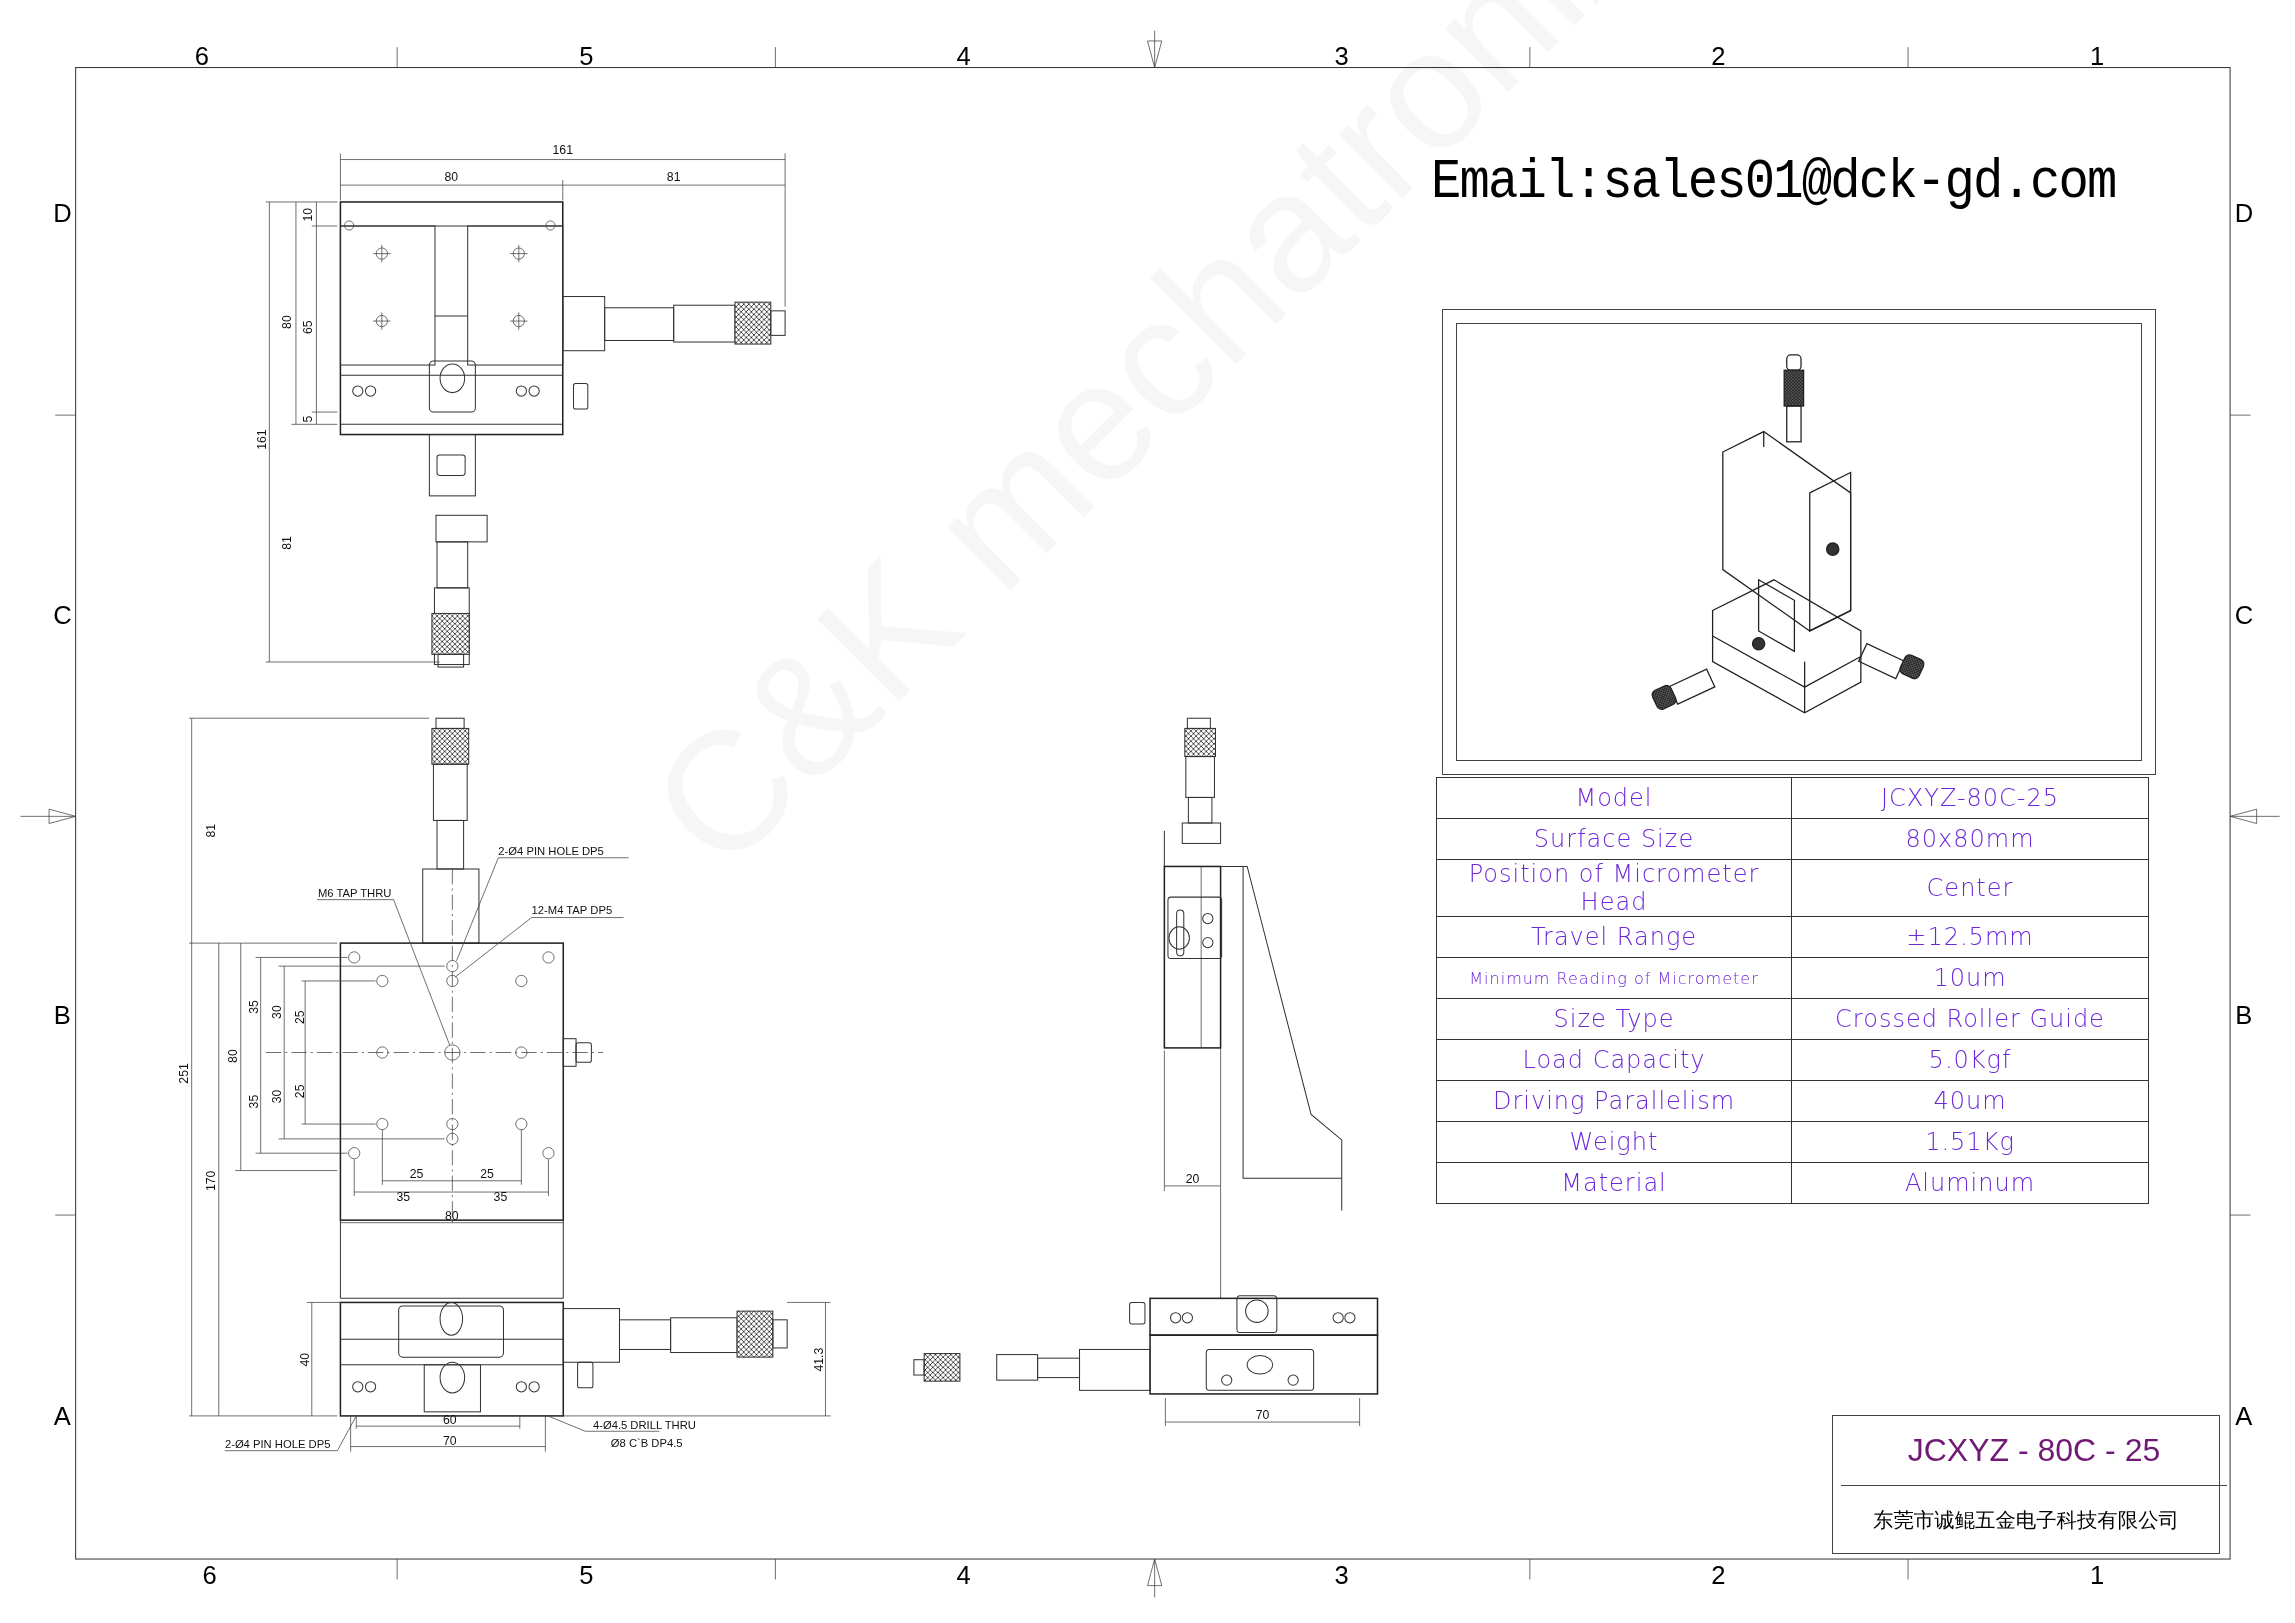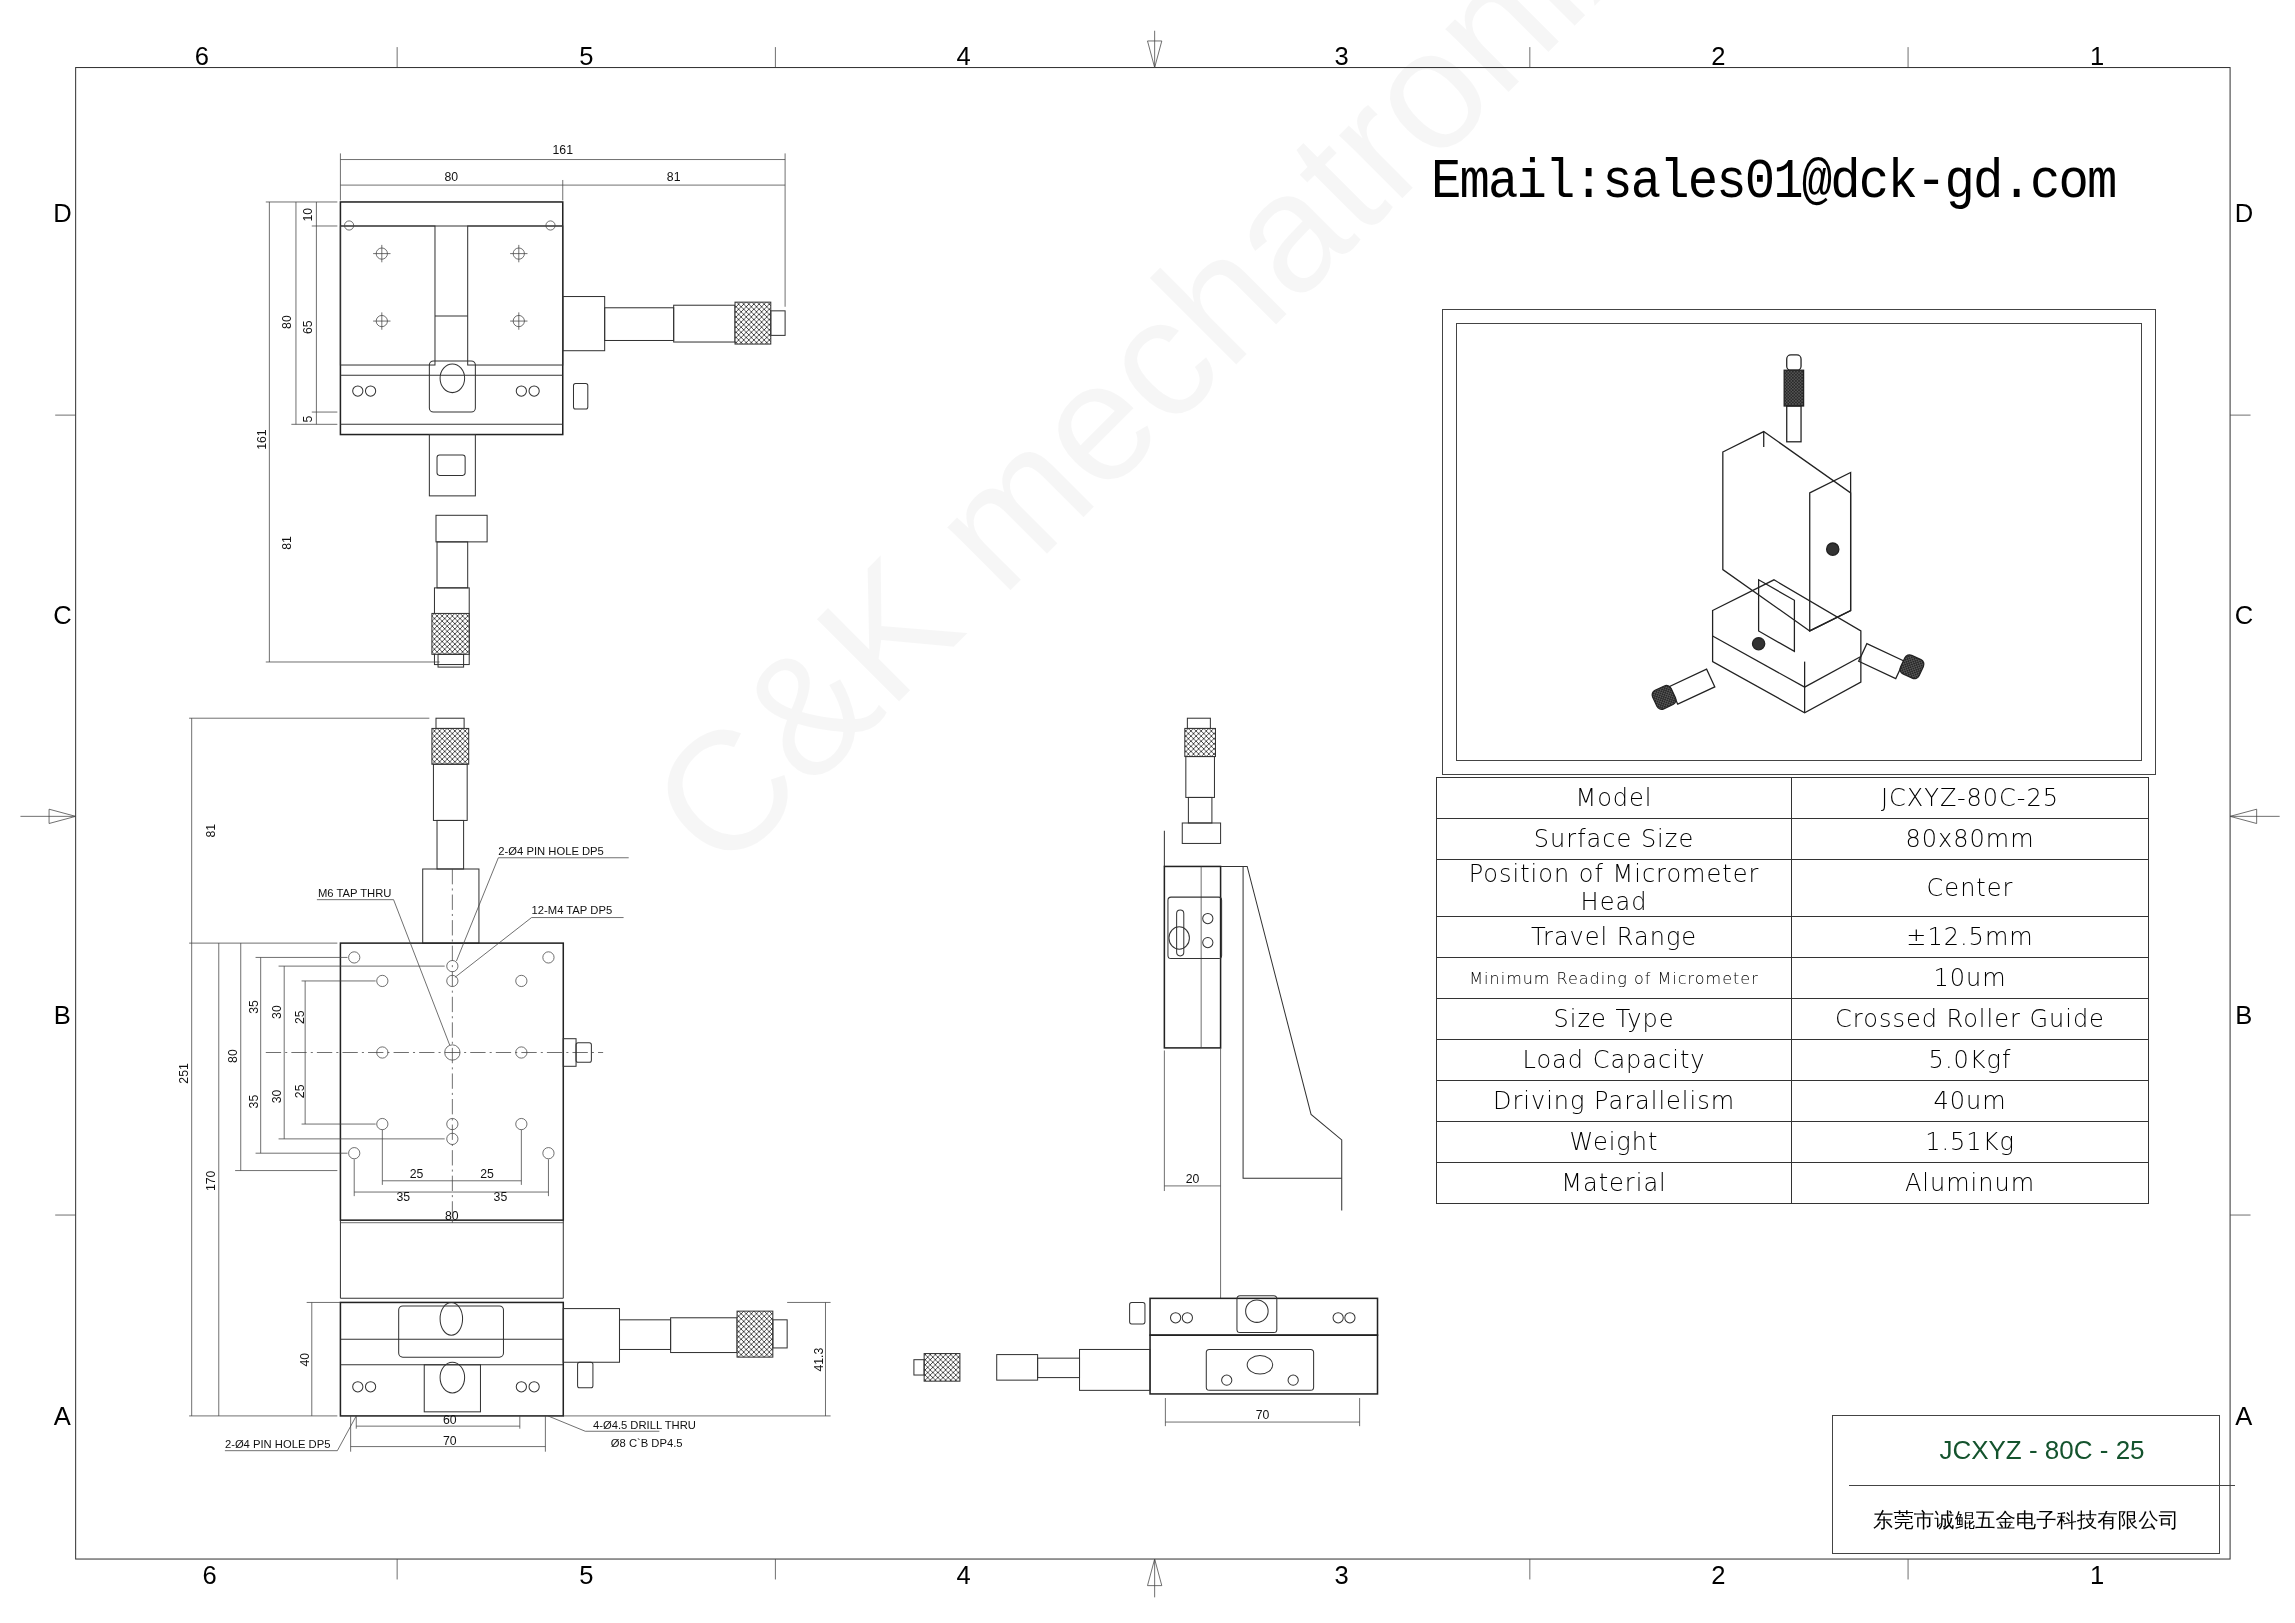--- a/index.html
+++ b/index.html
@@ -8,28 +8,28 @@
   .ln{stroke:#222;stroke-width:3;fill:none;}
   .thin{stroke:#333;stroke-width:2;fill:none;}
   .hair{stroke:#444;stroke-width:1.5;fill:none;}
   .cl{stroke:#444;stroke-width:1.5;fill:none;stroke-dasharray:30 8 4 8;}
   .dim{font-family:"Liberation Sans",sans-serif;font-size:24px;fill:#111;}
   .note{font-family:"Liberation Sans",sans-serif;font-size:22px;fill:#111;}
   .zone{font-family:"Liberation Sans",sans-serif;font-size:50px;fill:#000;}
   .email{position:absolute;left:1431px;top:151px;font-family:"Liberation Mono",monospace;font-size:55px;color:#000;letter-spacing:-2px;transform:scaleX(0.92);transform-origin:left top;white-space:nowrap;}
   .wm{position:absolute;left:613px;top:767px;font-family:"Liberation Sans",sans-serif;font-size:169px;color:rgba(0,0,0,0.035);transform:rotate(-45deg);transform-origin:left top;white-space:nowrap;}
   .spec{position:absolute;left:1436px;top:777px;width:713px;border-collapse:collapse;font-family:"DejaVu Sans",sans-serif;}
-  .spec td{border:1.5px solid #333;height:40px;text-align:center;font-size:24px;color:#000000;font-weight:200;letter-spacing:1px;padding:0;}
+  .spec td{border:1.5px solid #333;height:40px;text-align:center;font-size:24px;color:#6d28d9;font-weight:200;letter-spacing:1px;padding:0;}
   .spec td.k{width:354px;}
   .spec td.small{font-size:16px;}
   .spec td.mid{font-size:24px;}
   .imgbox{position:absolute;left:1442px;top:309px;width:714px;height:466px;border:1.5px solid #444;box-sizing:border-box;}
   .imgin{position:absolute;left:13.3px;top:13.3px;right:13.3px;bottom:13.3px;border:1.5px solid #444;}
   .title{position:absolute;left:1832px;top:1415px;width:388px;height:139px;border:1.5px solid #444;box-sizing:border-box;}
-  .t1{position:absolute;left:16px;top:0;width:100%;height:69px;border-bottom:1.5px solid #444;display:flex;align-items:center;justify-content:center;font-size:26px;color:#14532d;}
+  .t1{position:absolute;left:8px;top:0;width:100%;height:69px;border-bottom:1.5px solid #444;display:flex;align-items:center;justify-content:center;font-size:32px;color:#701a75;}
   .t2{position:absolute;left:0;top:71px;width:100%;height:66px;display:flex;align-items:center;justify-content:center;font-size:20.4px;color:#000000;font-family:"DejaVu Sans",sans-serif;}
 </style>
 </head>
 <body>
 
 <div class="wm">C&amp;K mechatronix</div>
 
 <svg width="2295" height="1623" viewBox="0 0 4490 3175">
 
   <rect x="148" y="132" width="4215" height="2918" class="thin"></rect>

